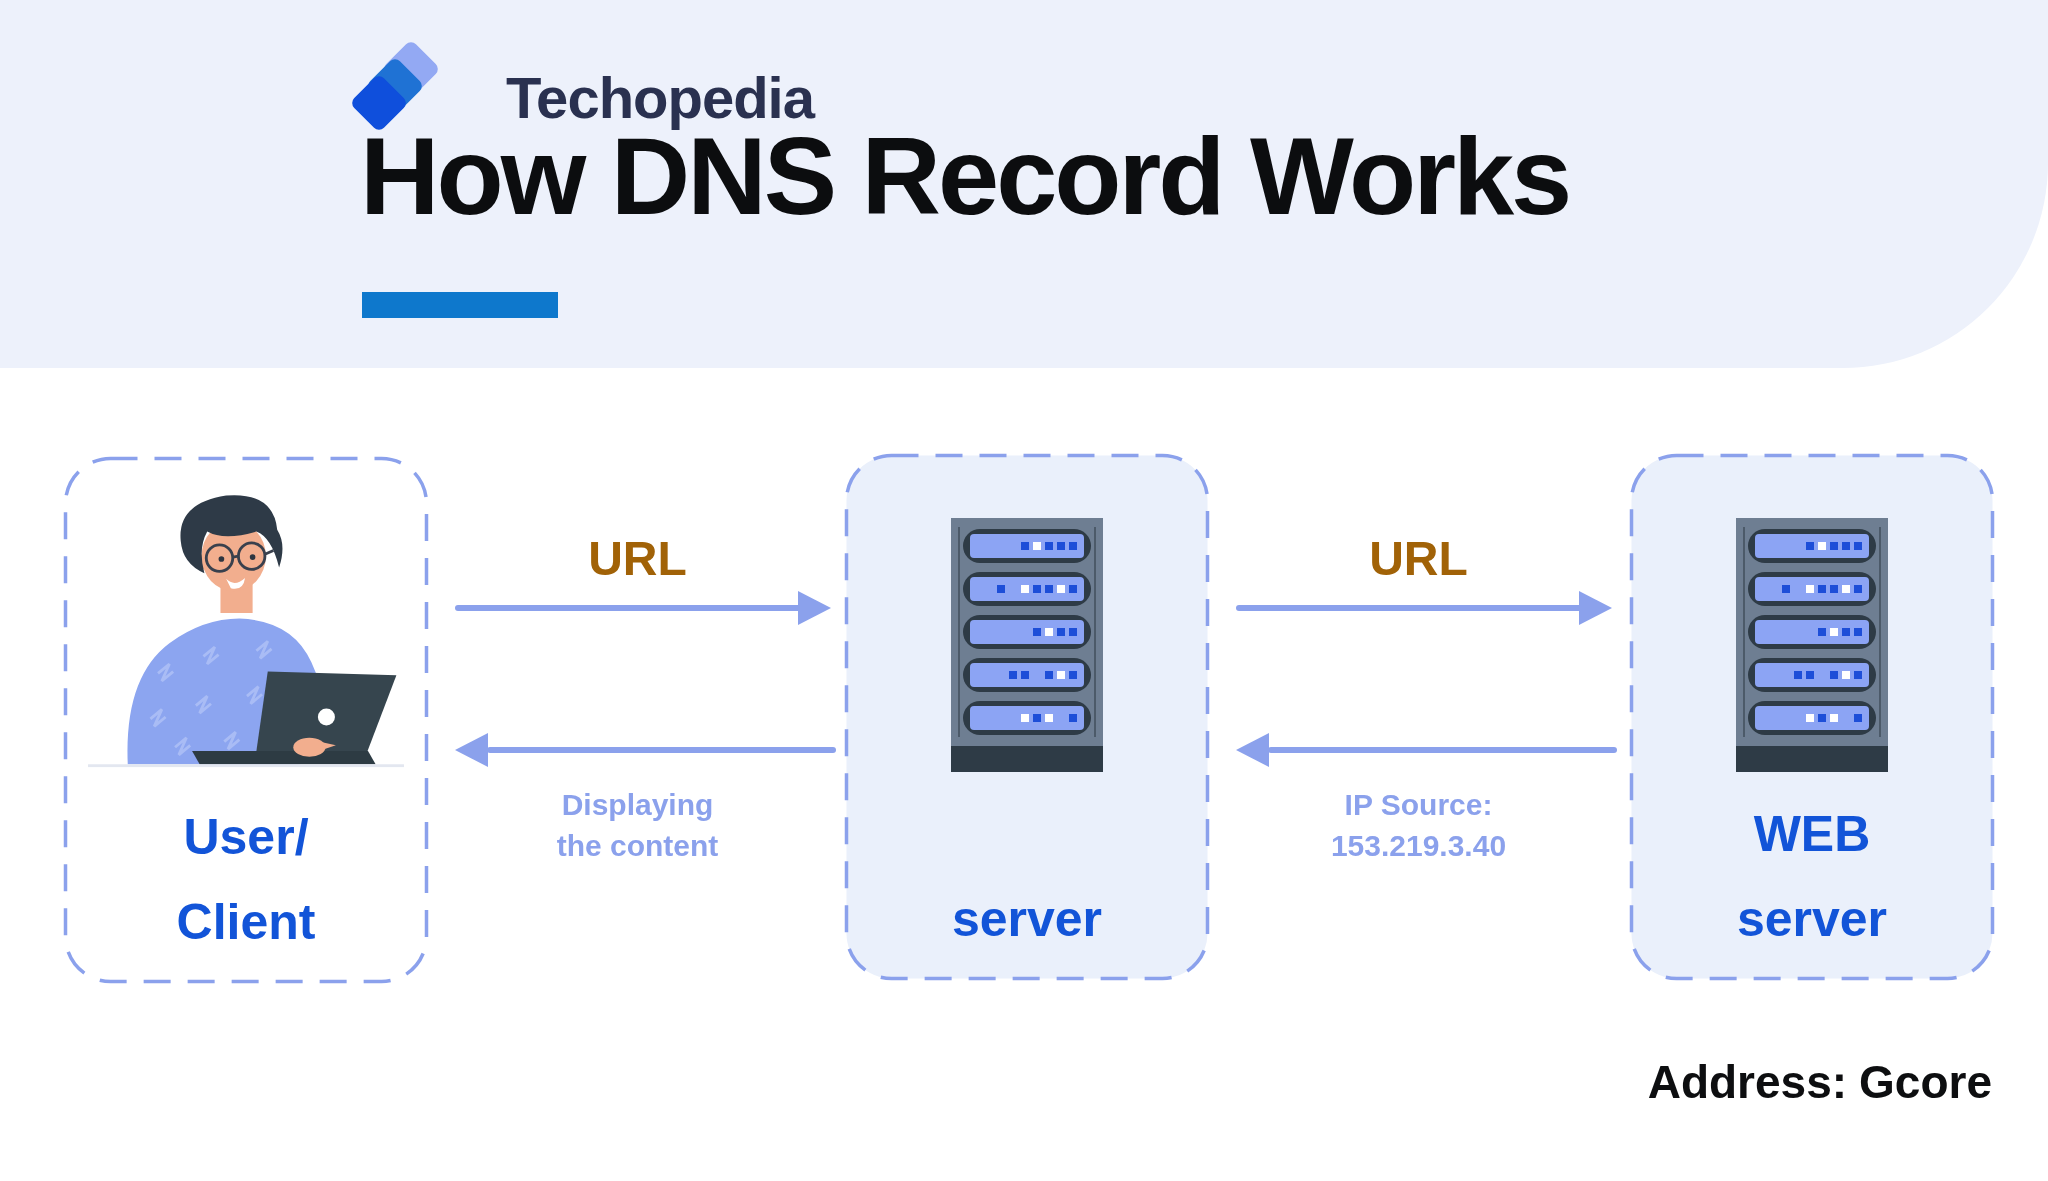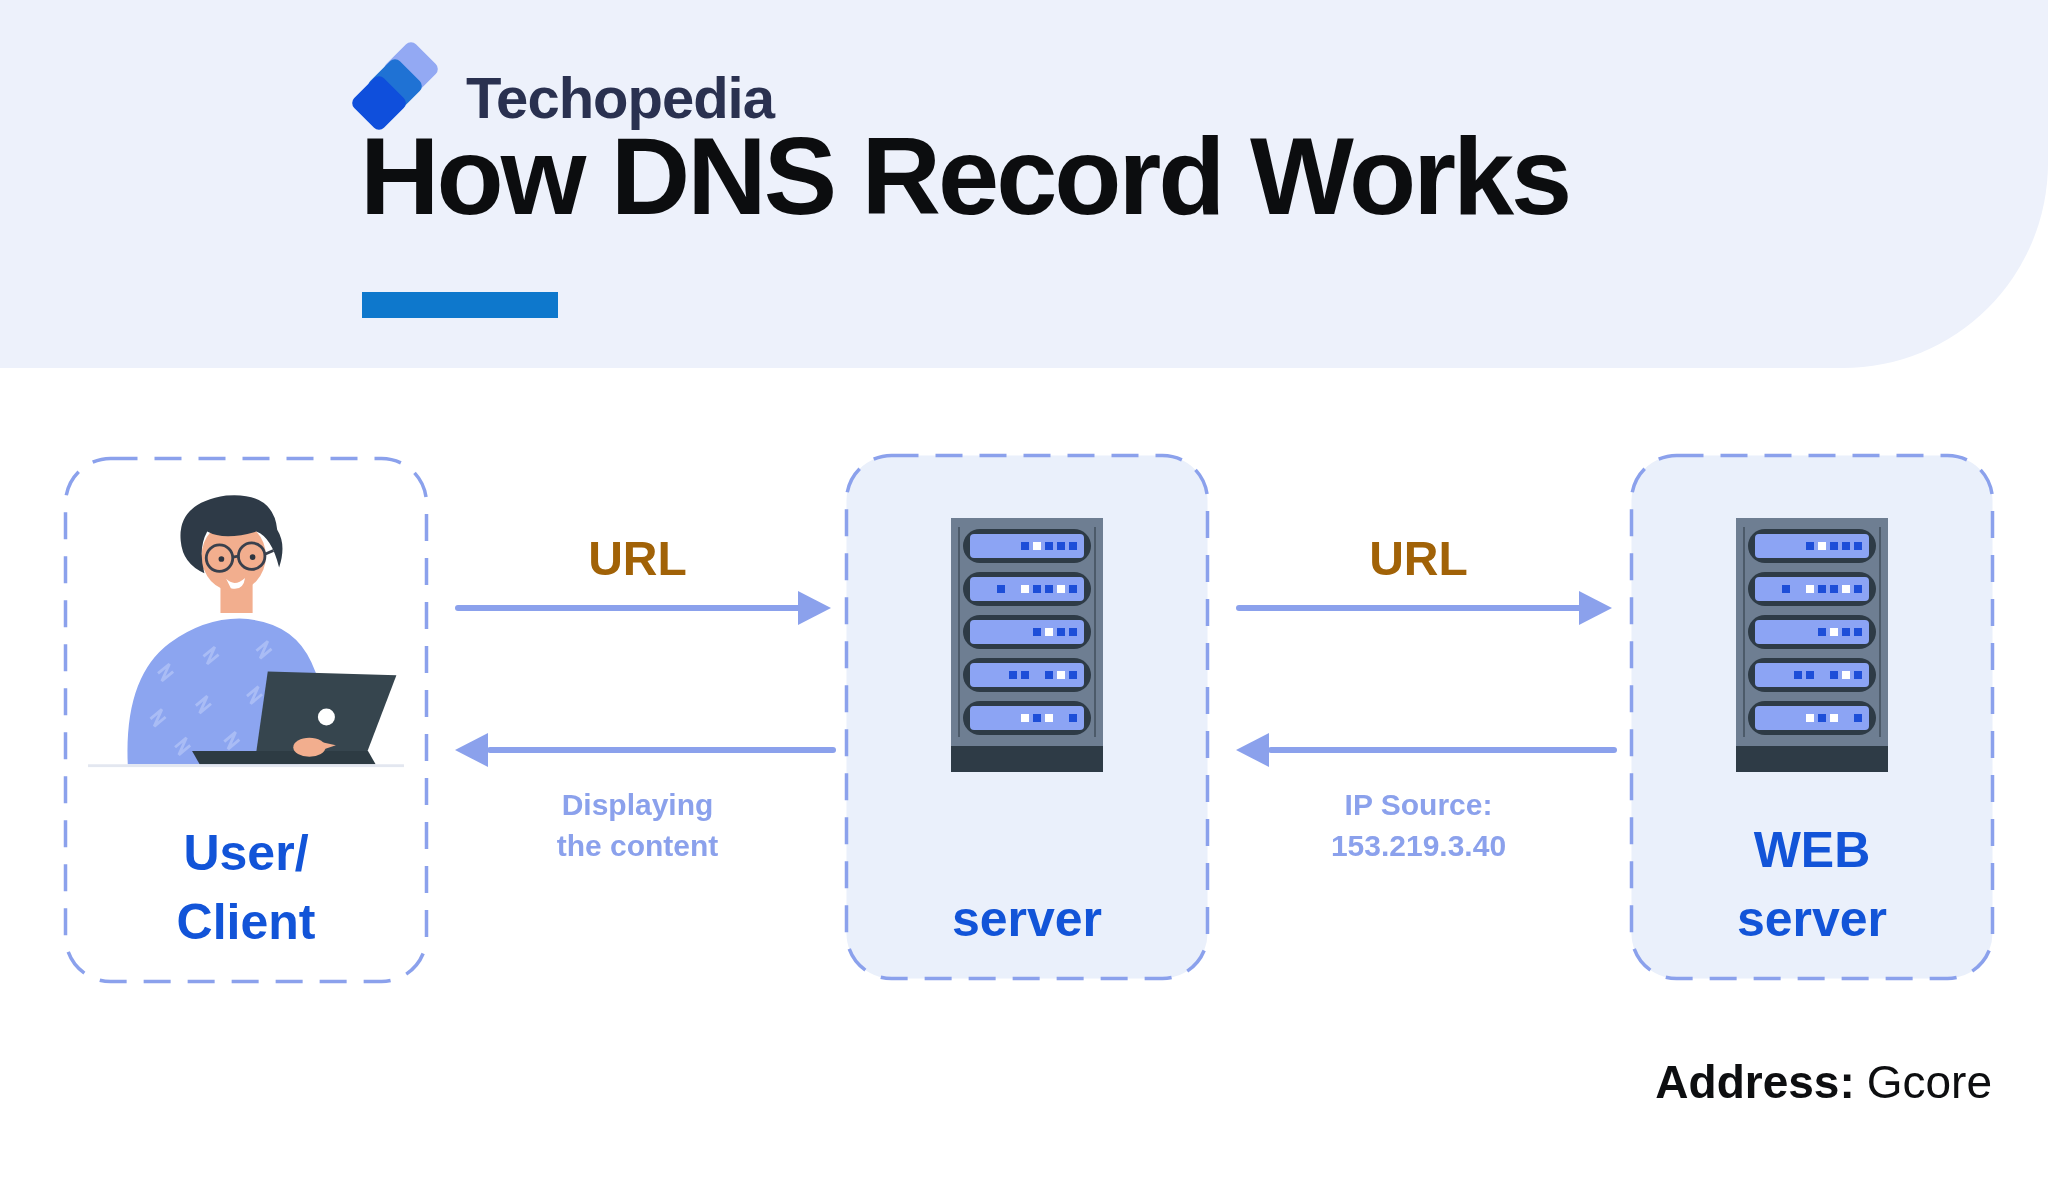--- a/index.html
+++ b/index.html
@@ -23,21 +23,21 @@
     --table-line:#E3E7F0;
   }
   *{margin:0;padding:0;box-sizing:border-box;}
   html,body{background:#fff;}
   body{font-family:"Liberation Sans", sans-serif;}
   .canvas{position:relative;width:2048px;height:1181px;background:#fff;overflow:hidden;}
 
   
   .header{position:absolute;left:0;top:0;width:2048px;height:368px;
     background:var(--header-bg);border-bottom-right-radius:205px;}
-  .logo-row{position:absolute;left:358px;top:46px;display:flex;align-items:center;}
+  .logo-row{position:absolute;left:358px;top:46px;display:flex;align-items:center;gap:40px;}
   .logo-icon{position:relative;width:86px;height:102px;}
   .logo-icon .d{position:absolute;width:42px;height:42px;border-radius:7px;display:block;}
   .d-light{left:32px;top:2px;background:#93A9F3;}
   .d-mid{left:16px;top:19px;background:#1F72D4;}
   .d-dark{left:0px;top:36px;background:#0F4FDC;}
   .logo-icon .d{transform:rotate(45deg);}
   .logo-text{margin-left:22px;font-size:58px;font-weight:bold;color:var(--brand-navy);letter-spacing:-1px;}
   .title{position:absolute;left:360px;top:112px;font-size:110px;font-weight:800;
     color:var(--title-black);letter-spacing:-3px;white-space:nowrap;}
   .title-bar{position:absolute;left:362px;top:292px;width:196px;height:26px;background:var(--accent-bar);}
@@ -46,21 +46,21 @@
   .node{position:absolute;width:368px;height:530px;}
   .node-user{left:62px;top:455px;}
   .node-dns{left:843px;top:452px;}
   .node-web{left:1628px;top:452px;}
   .border-svg{position:absolute;left:0;top:0;width:100%;height:100%;}
   .border-svg rect{stroke:var(--periwinkle);stroke-width:3.5;stroke-dasharray:27 17;}
   .node-user .border-svg rect{fill:#ffffff;}
   .node-dns .border-svg rect,.node-web .border-svg rect{fill:var(--box-fill);}
   .node-label{position:absolute;left:0;right:0;bottom:28px;text-align:center;
     font-size:50px;font-weight:bold;color:var(--node-blue);line-height:1.38;}
-  .node-label span{display:block;}
+  .node-label span{display:block;margin-top:16px;}
 
   
   .person{position:absolute;left:50%;top:16px;transform:translateX(-50%);}
 
   
   .rack{position:absolute;left:50%;top:66px;transform:translateX(-50%);width:152px;}
   .rack-frame{position:relative;background:var(--server-frame);padding:11px 12px;
     display:flex;flex-direction:column;gap:9px;}
   .rail{position:absolute;top:9px;bottom:9px;width:2px;background:rgba(35,46,56,.45);}
   .rail-l{left:7px;}  .rail-r{right:7px;}
@@ -86,21 +86,21 @@
   .arrow-head{position:absolute;width:0;height:0;border-top:17px solid transparent;border-bottom:17px solid transparent;}
   .ah-fwd{top:136px;left:368px;border-left:33px solid var(--periwinkle);}
   .ah-ret{top:278px;left:25px;border-right:33px solid var(--periwinkle);}
   .conn-soft{position:absolute;top:330px;left:-20px;right:-20px;text-align:center;
     font-size:30px;font-weight:bold;color:var(--periwinkle);line-height:1.35;}
   .conn-soft span{display:block;}
 
   
   .source{position:absolute;top:1055px;right:56px;font-size:46px;color:#0D0E10;white-space:nowrap;}
   .source .src-b{font-weight:bold;}
-  .source .src-v{margin-left:12px;}
+  .source .src-v{margin-left:12px;font-weight:bold;}
 </style>
 </head>
 <body>
 
 <div class="canvas">
 
   <div class="header">
     <div class="logo-row">
       <div class="logo-icon">
         <span class="d d-light"></span>

